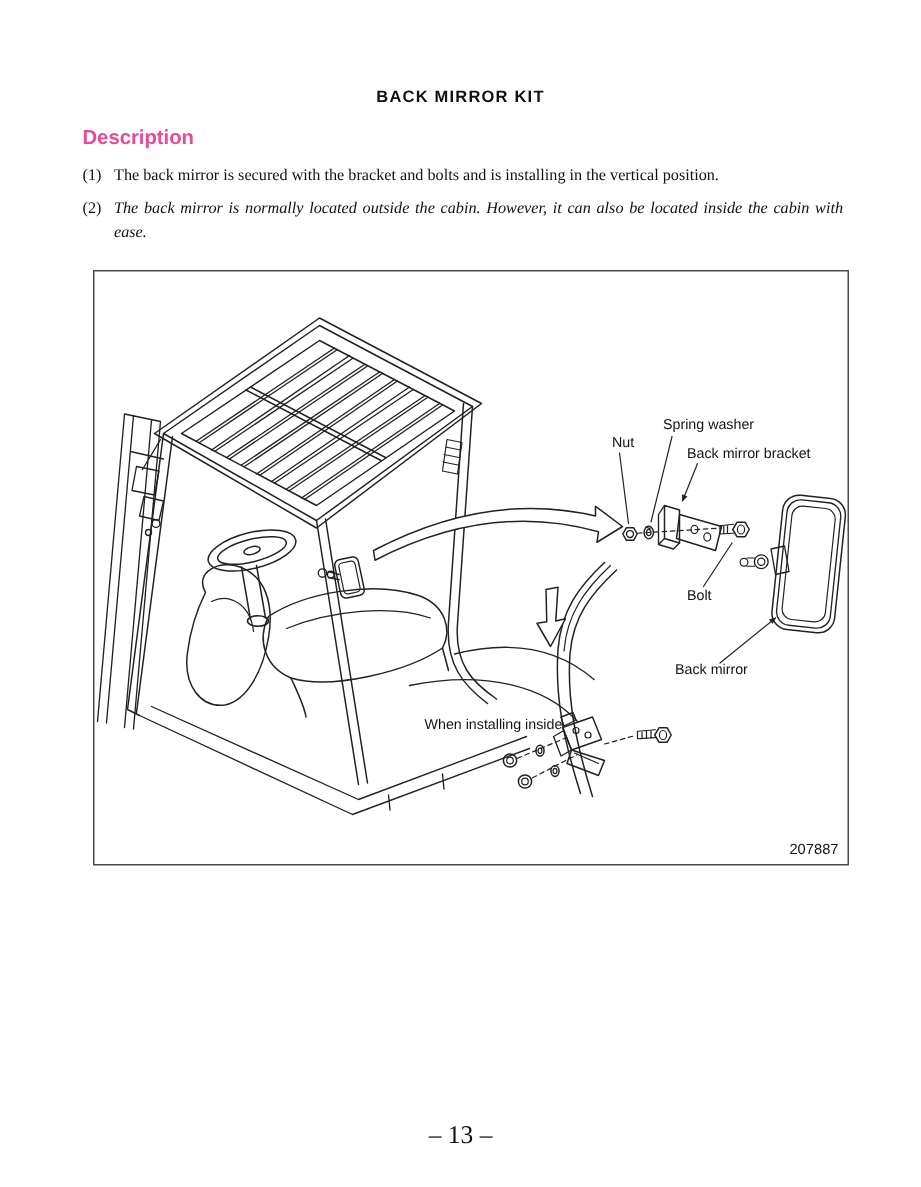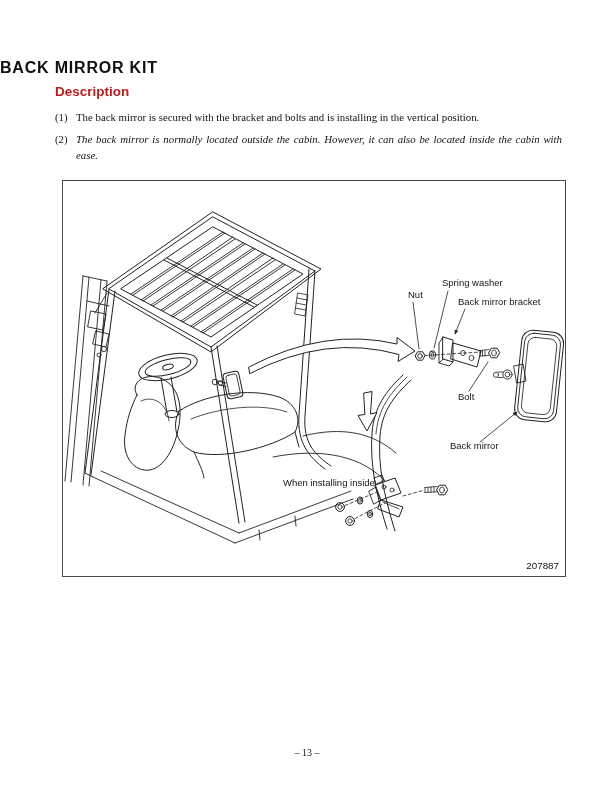--- a/index.html
+++ b/index.html
@@ -6,45 +6,45 @@
   html, body { background: #ffffff; }
   body {
     width: 614px; height: 791px;
     position: relative;
     font-family: "Liberation Serif", serif;
     color: #111;
     overflow: hidden;
   }
   .doc-title {
     position: absolute; top: 59px; left: 0; width: 614px;
-    text-align: left;
+    text-align: center;
     font-family: "Liberation Sans", sans-serif;
-    font-size: 16px; font-weight: bold; letter-spacing: 0.8px;
+    font-size: 11px; font-weight: bold; letter-spacing: 0.8px;
     color: #101010;
   }
   .section-heading {
     position: absolute; top: 84px; left: 55px;
     font-family: "Liberation Sans", sans-serif;
-    font-size: 13.5px; font-weight: bold; color: #b91c1c;
+    font-size: 13.5px; font-weight: bold; color: #ec4899;
   }
   .desc-items { position: absolute; top: 110px; left: 55px; width: 507px; }
   .desc-item { display: flex; margin-bottom: 7px; font-size: 10.8px; line-height: 1.42; }
   .desc-item .num { width: 21px; flex: 0 0 21px; }
   .desc-item .txt { flex: 1; }
   .desc-item.justified .txt { text-align: justify; font-style: italic; }
   .figure-box {
     position: absolute; left: 62px; top: 180px;
     width: 504px; height: 397px;
     border: 1px solid #4a4a4a;
     background: #fff;
   }
   .figure-box svg { display: block; }
   .footer-page {
     position: absolute; top: 747px; left: 0; width: 614px;
-    text-align: center; font-size: 10px; color: #101010;
+    text-align: center; font-size: 17px; color: #101010;
   }
   svg text {
     font-family: "Liberation Sans", sans-serif;
     font-size: 9.5px; fill: #141414; stroke: none;
   }
   svg .fignum { font-size: 9.8px; }
 </style>
 </head>
 <body>
 

